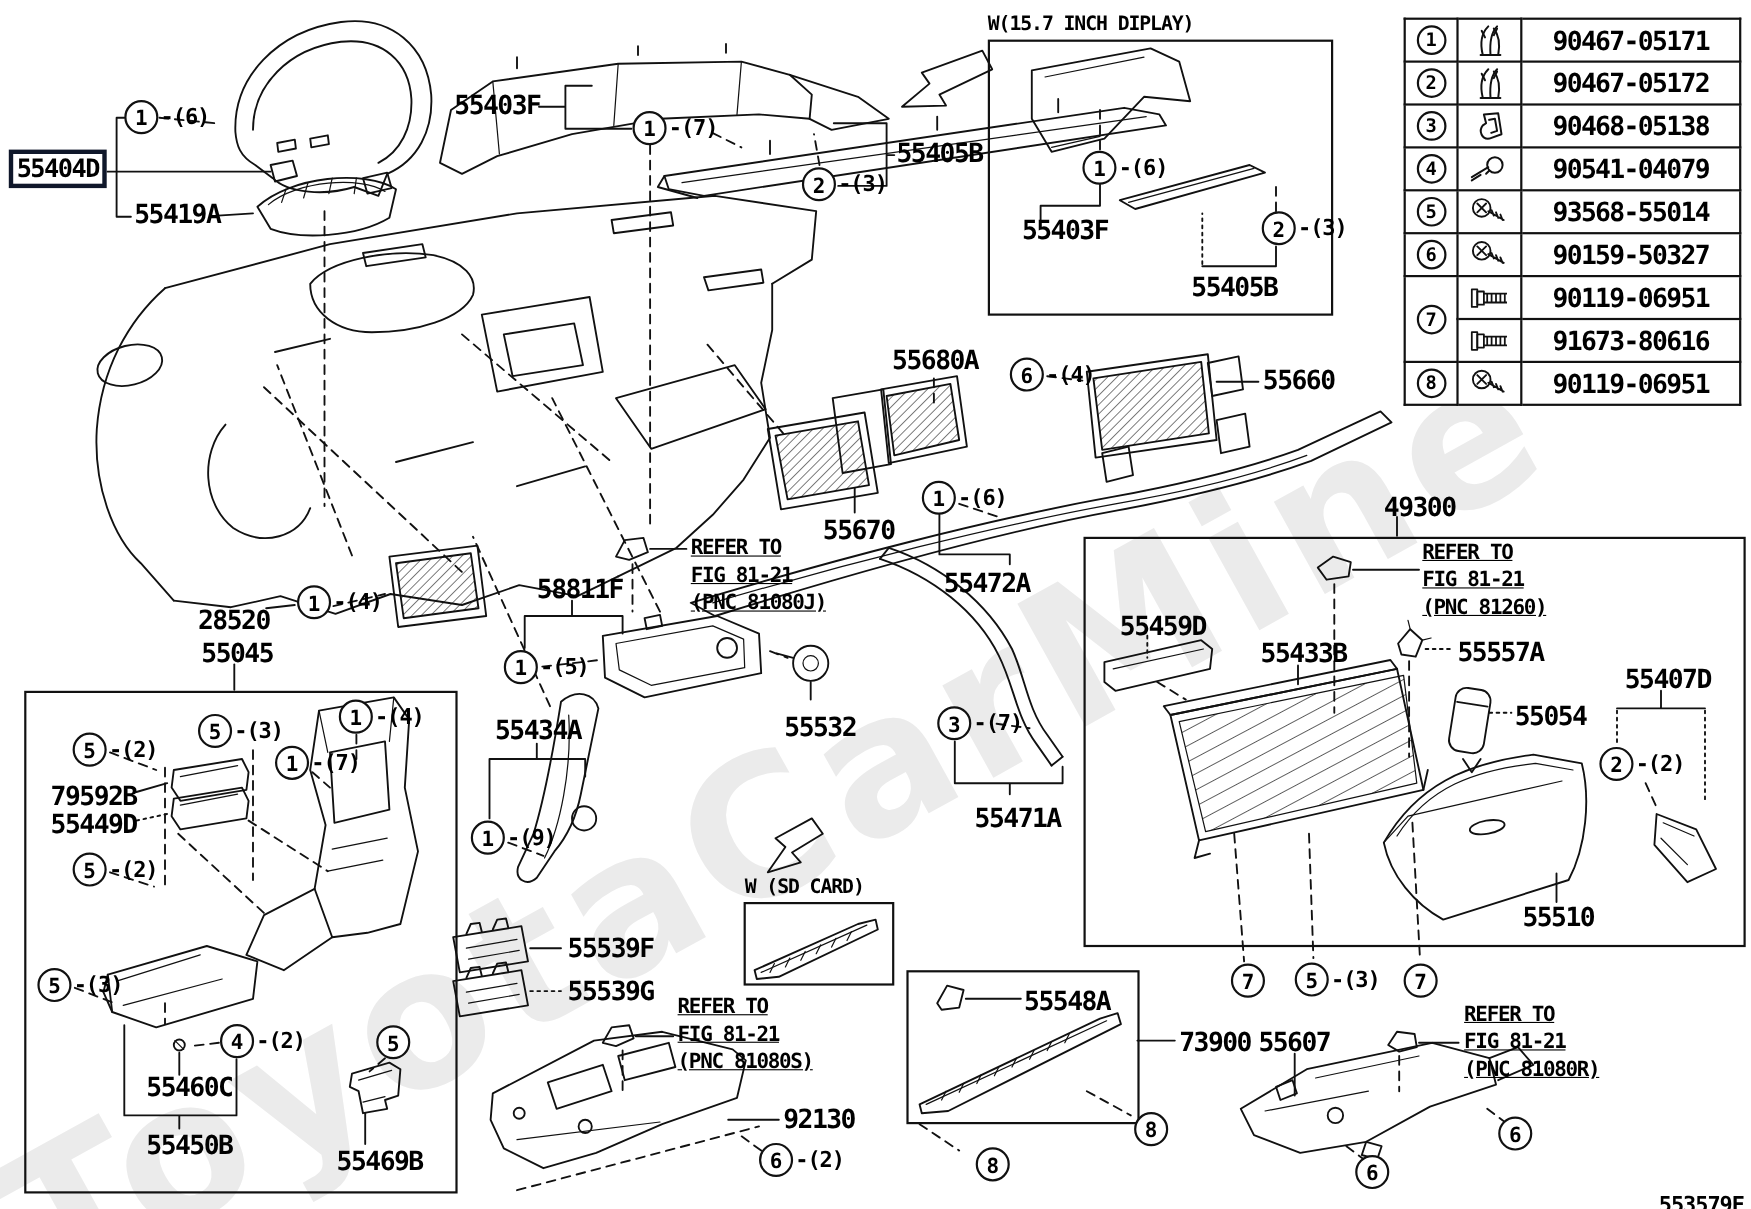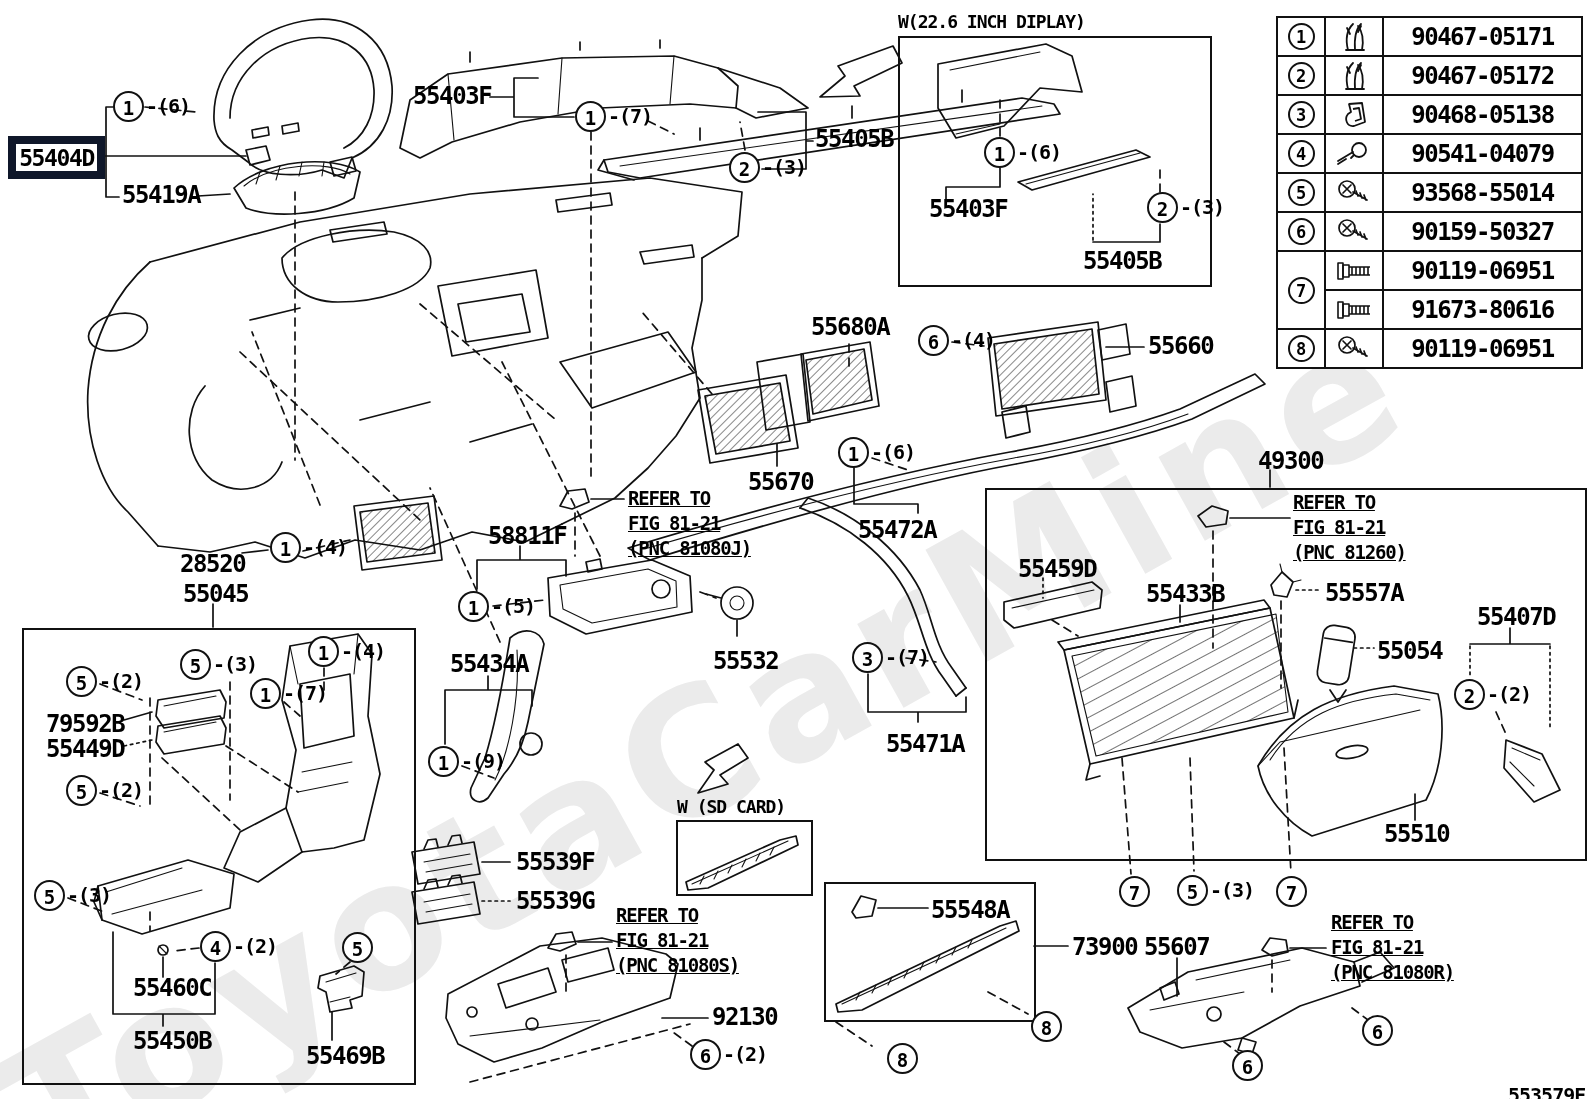--- a/index.html
+++ b/index.html
@@ -2,21 +2,21 @@
 <html><head>
 <meta charset="utf-8">
 <style>
   html,body{margin:0;padding:0;background:#fff;}
   .stage{position:relative;width:1592px;height:1099px;background:#ffffff;overflow:hidden;
          font-family:"DejaVu Sans Mono",monospace;color:#000;}
   .wm{position:absolute;left:-30px;top:1040px;transform:rotate(-29deg);transform-origin:0 0;
       font:bold 175px "DejaVu Sans",sans-serif;color:#ebebeb;letter-spacing:8px;white-space:nowrap;z-index:0;}
   svg.art{position:absolute;left:0;top:0;z-index:1;}
   .frame{position:absolute;border:2.5px solid #111;z-index:1;}
-  .hl{position:absolute;left:8px;top:136px;width:81px;height:27px;border:8px solid #0f172a;
+  .hl{position:absolute;left:8px;top:136px;width:81px;height:27px;border:4px solid #0f172a;
       display:flex;align-items:center;justify-content:center;z-index:3;background:#fff;}
   .pl{position:absolute;font:bold 24px/24px "DejaVu Sans Mono",monospace;letter-spacing:-1.4px;
       white-space:nowrap;z-index:3;}
   .note{position:absolute;z-index:3;font:bold 19px/25px "DejaVu Sans Mono",monospace;letter-spacing:-1.2px;text-decoration:underline;}
   .ititle{position:absolute;z-index:3;font:bold 18px/20px "DejaVu Sans Mono",monospace;letter-spacing:-1px;white-space:nowrap;}
   .figcode{position:absolute;z-index:3;font:bold 20px/22px "DejaVu Sans Mono",monospace;letter-spacing:-1px;margin-top:12px;}
   .co{position:absolute;display:flex;align-items:center;z-index:3;}
   .cc{display:inline-block;width:31px;height:31px;border:2.5px solid #111;border-radius:50%;
       background:#fff;text-align:center;font:bold 19px/30px "DejaVu Sans Mono",monospace;box-sizing:border-box;}
   .cq{font:bold 20px/32px "DejaVu Sans Mono",monospace;letter-spacing:-1px;margin-left:2px;white-space:nowrap;}
@@ -400,21 +400,21 @@
   <div class="pl" style="left:712px;top:1005px">92130</div>
   <div class="pl" style="left:931px;top:898px">55548A</div>
   <div class="pl" style="left:1072px;top:935px">73900</div>
   <div class="pl" style="left:1144px;top:935px">55607</div>
   <div class="pl" style="left:46px;top:712px">79592B</div>
   <div class="pl" style="left:46px;top:737px">55449D</div>
   <div class="pl" style="left:133px;top:976px">55460C</div>
   <div class="pl" style="left:133px;top:1029px">55450B</div>
   <div class="pl" style="left:306px;top:1044px">55469B</div>
 
-  <div class="ititle" style="left:898px;top:12px">W(22.6 INCH DIPLAY)</div>
+  <div class="ititle" style="left:898px;top:12px">W(15.7 INCH DIPLAY)</div>
   <div class="ititle" style="left:677px;top:797px">W (SD CARD)</div>
   <div class="figcode" style="left:1508px;top:1072px">553579E</div>
 
   <div class="note" style="left:628px;top:486px">
     <div>REFER TO</div>
     <div>FIG 81-21</div>
     <div>(PNC 81080J)</div>
   </div>
   <div class="note" style="left:1293px;top:490px">
     <div>REFER TO</div>

